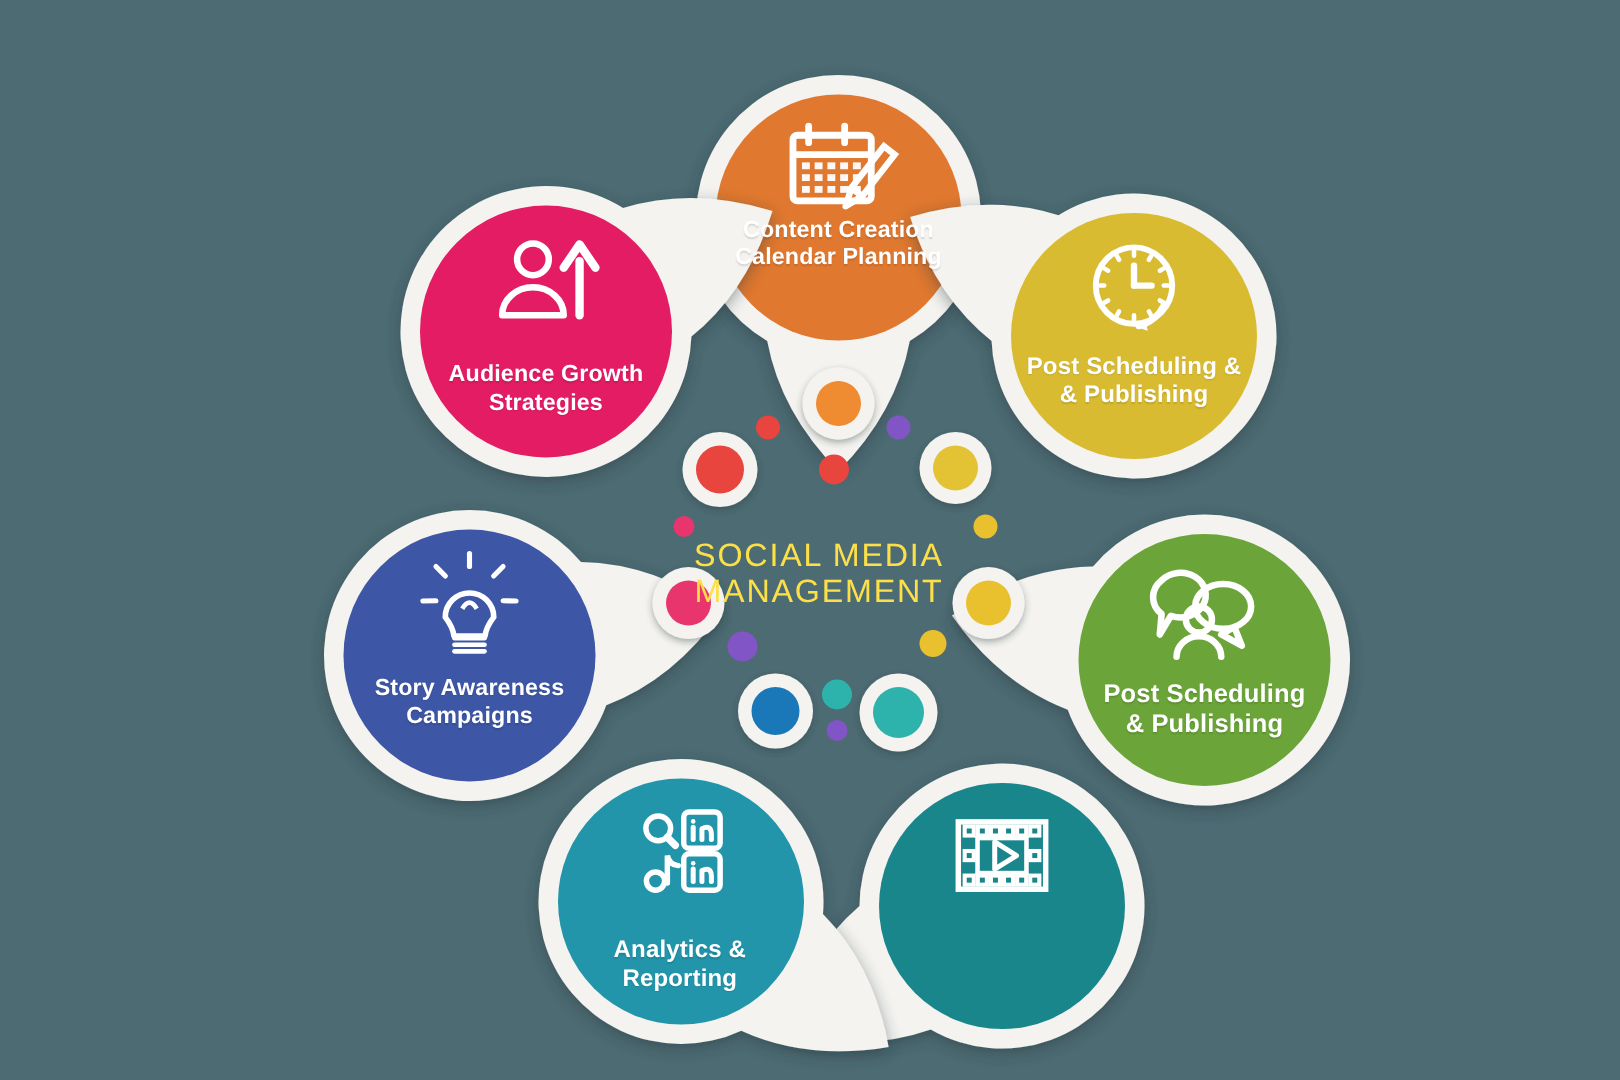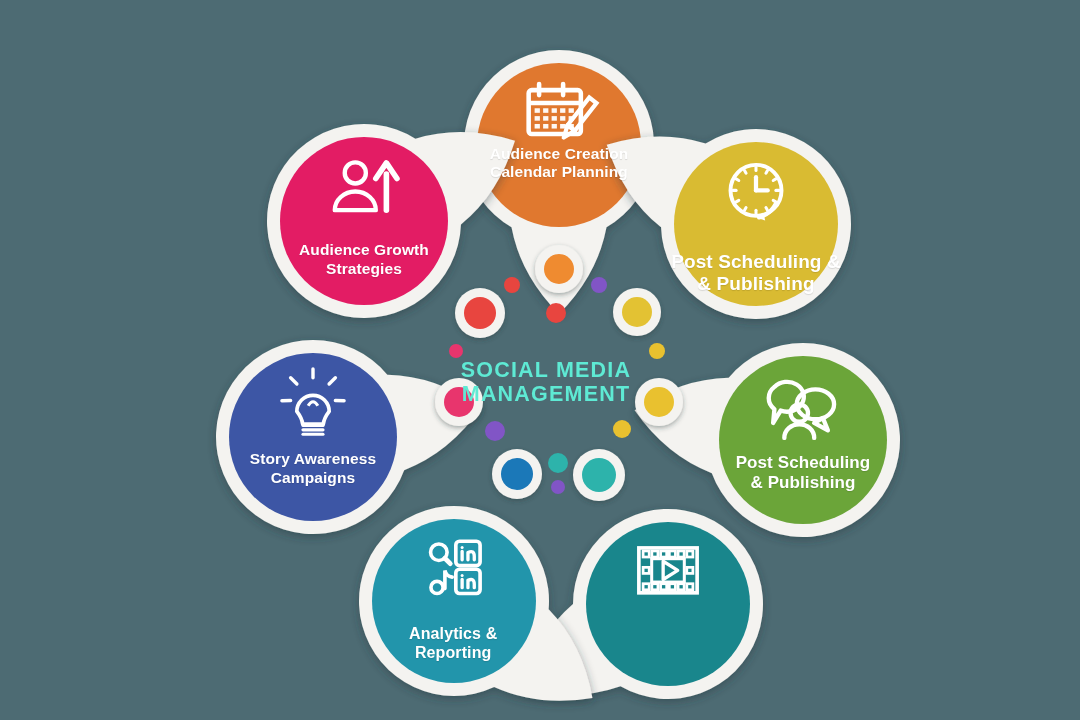--- a/index.html
+++ b/index.html
@@ -35,22 +35,22 @@
     white-space: pre-line;
     text-shadow: 0 1px 1px rgba(0,0,0,0.12);
     pointer-events: none;
   }
   .center-title {
     position: absolute;
     left: 440px;
     top: 358px;
     width: 212px;
     text-align: center;
-    color: #5eead4;
-    font-weight: bold;
+    color: #fde047;
+    font-weight: normal;
     font-size: 21.5px;
     line-height: 1.12;
     letter-spacing: 1.2px;
     white-space: pre-line;
   }
 </style>
 </head>
 <body>
 
 <div id="stage">
@@ -236,23 +236,23 @@
           <circle cx="355.2976" cy="172.8848" r="10.5672" fill="none" stroke="#fff" stroke-width="4.3512"></circle>
           <path d="M 334.7848 210.1808 a 20.5128 18.648 0 0 1 41.0256 0 Z" fill="none" stroke="#fff" stroke-width="4.3512" stroke-linejoin="round"></path>
           <line x1="386.3776" y1="210.1808" x2="386.3776" y2="174.12800000000001" stroke="#fff" stroke-width="5.594399999999999" stroke-linecap="round"></line>
           <path d="M 375.81039999999996 178.4792 L 386.3776 162.9392 L 396.9448 178.4792" fill="none" stroke="#fff" stroke-width="5.594399999999999" stroke-linecap="round" stroke-linejoin="round"></path>
         </g>
       </g>
   </svg>
 
   <div class="center-title">SOCIAL MEDIA
 MANAGEMENT</div>
-<div class="node-label" style="font-size: 15.5px; width: 180.4px; left: 468.8px; top: 145.2px;">Audience Creation
+<div class="node-label" style="font-size: 15.5px; width: 180.4px; left: 468.8px; top: 145.2px;">Content Creation
 Calendar Planning</div>
-    <div class="node-label" style="font-size: 19px; width: 180.4px; left: 665.8px; top: 251px;">Post Scheduling &amp;
+    <div class="node-label" style="font-size: 16px; width: 180.4px; left: 665.8px; top: 236px;">Post Scheduling &amp;
 &amp; Publishing</div>
     <div class="node-label" style="font-size: 17px; width: 184.8px; left: 710.6px; top: 453.4px;">Post Scheduling
 &amp; Publishing</div>
     <div class="node-label" style="font-size: 16px; width: 180.4px; left: 363px; top: 625.2px;">Analytics &amp;
 Reporting</div>
     <div class="node-label" style="font-size: 15.5px; width: 184.8px; left: 220.6px; top: 450.4px;">Story Awareness
 Campaigns</div>
     <div class="node-label" style="font-size: 15.5px; width: 184.8px; left: 271.6px; top: 241.4px; text-align: center;">Audience Growth
 Strategies</div>
   </div>

